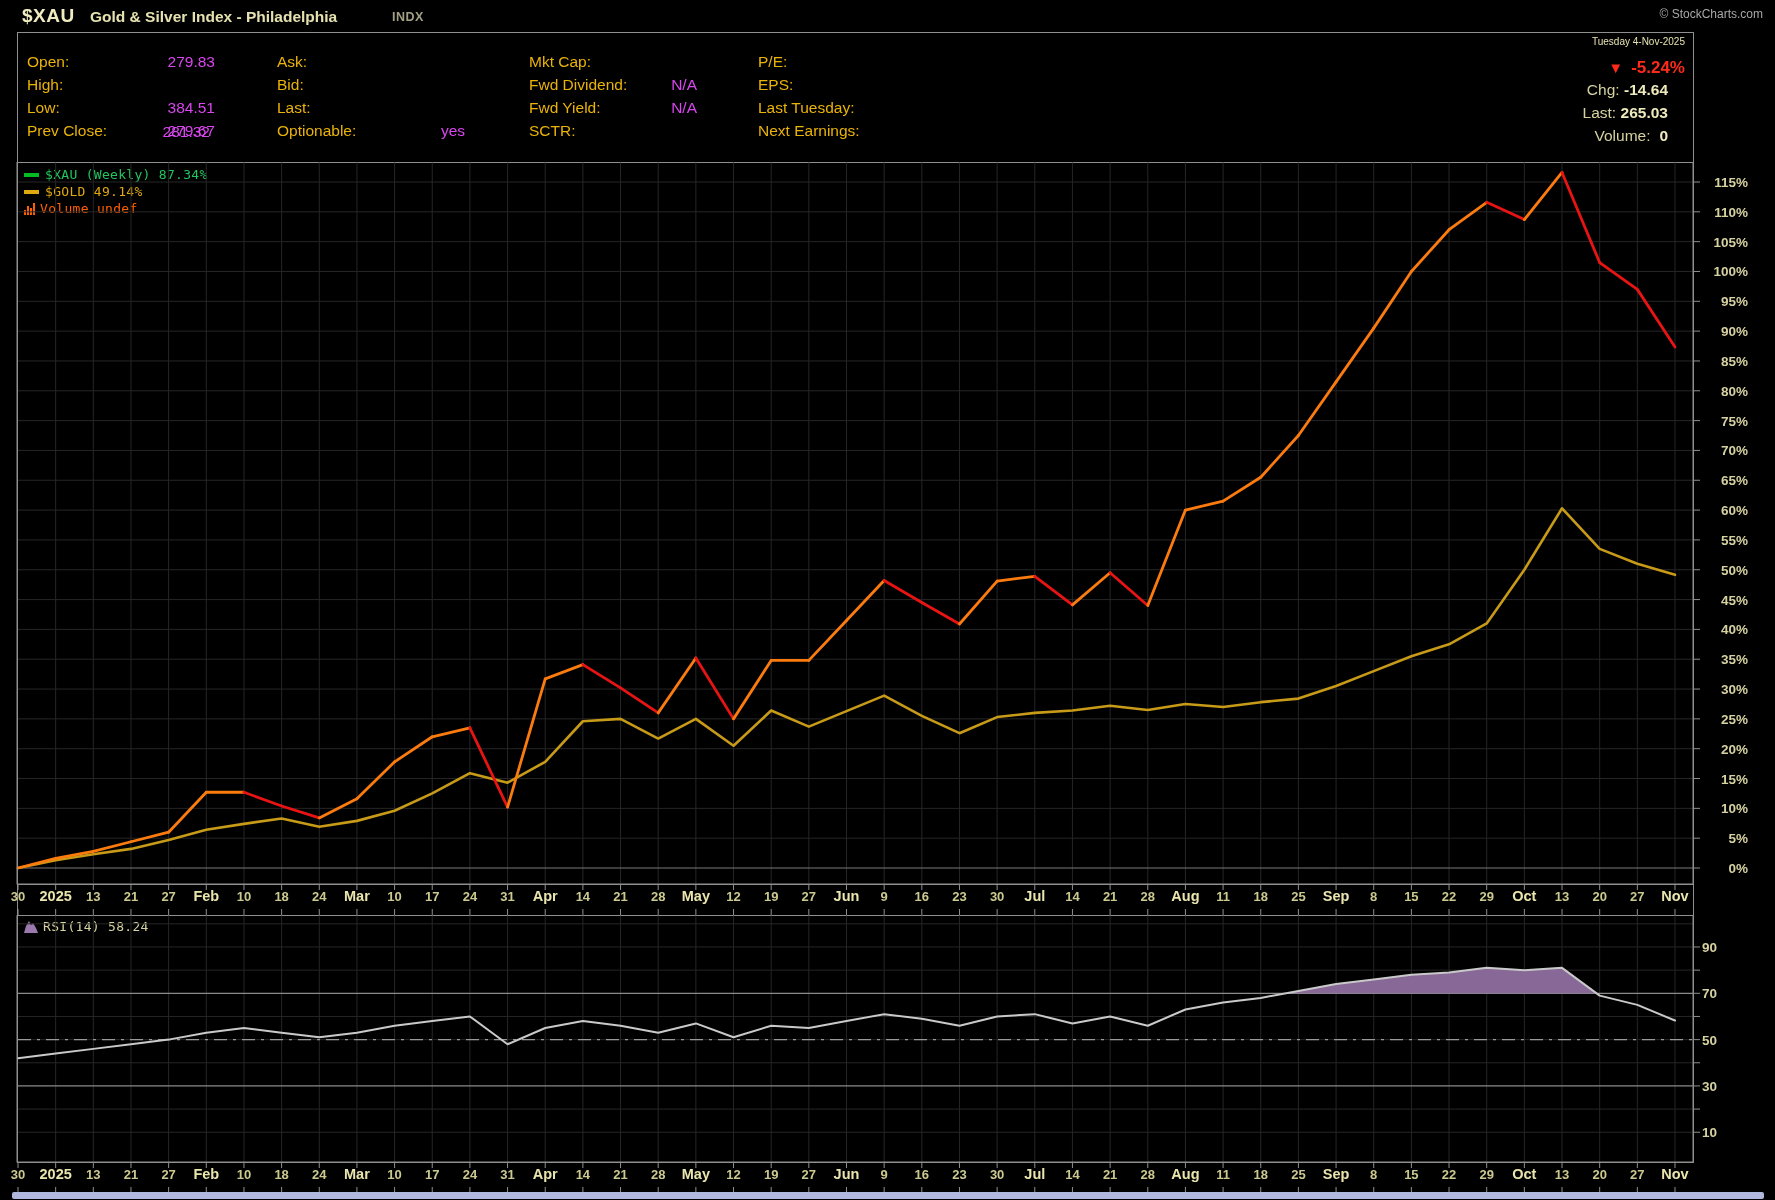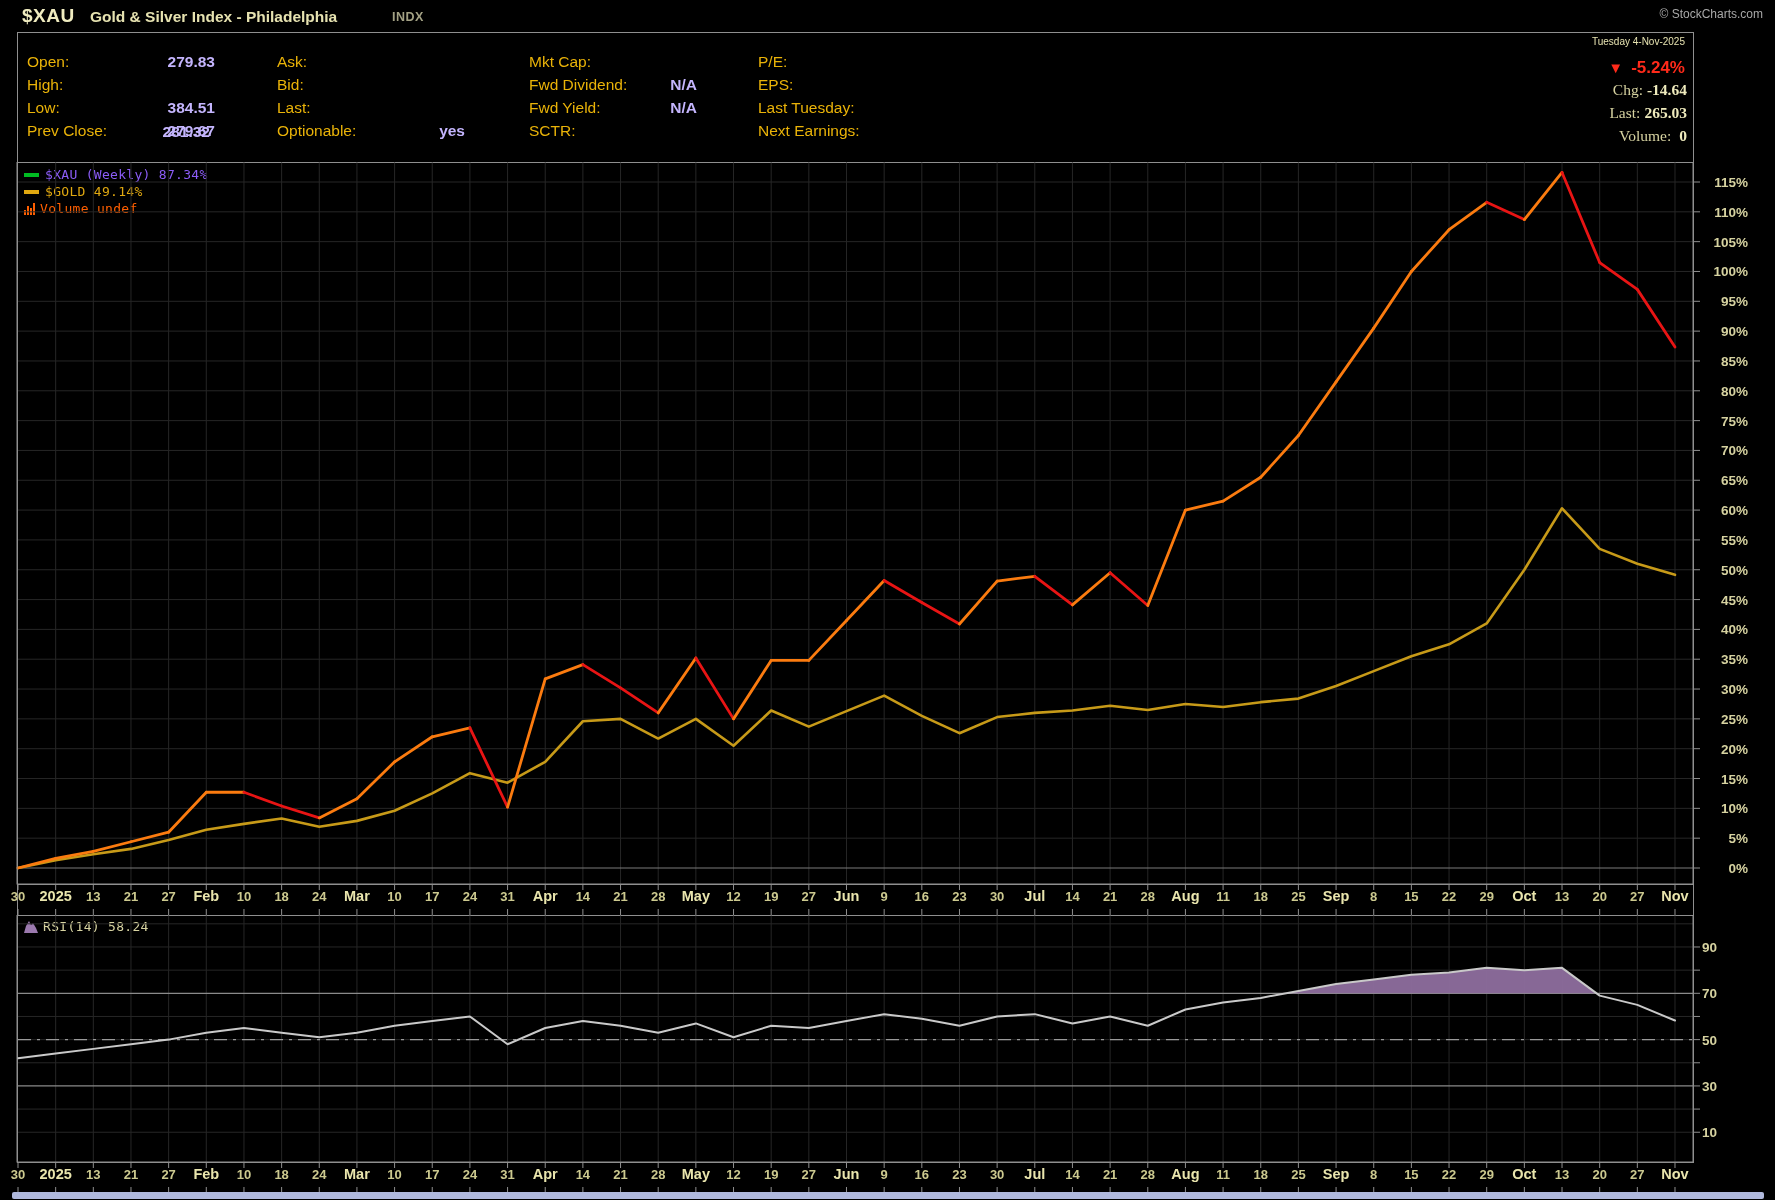--- a/index.html
+++ b/index.html
@@ -9,27 +9,27 @@
   .topbar{position:absolute;left:0;top:0;width:1775px;height:30px;text-decoration:underline;}
   .sym{position:absolute;left:22px;top:5px;font-size:19px;font-weight:bold;color:#f0ecc0;letter-spacing:0.5px;}
   .symname{position:absolute;left:90px;top:8px;font-size:15.5px;font-weight:bold;color:#e6e2b0;}
   .symexch{position:absolute;left:392px;top:10px;font-size:12.5px;font-weight:bold;color:#a3a184;letter-spacing:0.5px;}
   .copyright{position:absolute;right:12px;top:7px;font-size:12px;color:#a8a8a8;}
   
   .hline{position:absolute;left:17px;width:1677px;height:1px;background:#8f8f8f;}
   .vline{position:absolute;top:32px;width:1px;height:1131px;background:#8f8f8f;}
   
   .qlabel{position:absolute;font-size:15.5px;color:#eab308;white-space:nowrap;}
-  .qvalue{position:absolute;font-size:15.5px;font-weight:bold;color:#c4b5fd;white-space:nowrap;text-align:right;}
+  .qvalue{position:absolute;font-size:15.5px;font-weight:normal;color:#d946ef;white-space:nowrap;text-align:right;}
   .qdate{position:absolute;right:90px;top:36px;font-size:10px;color:#e6e2b0;white-space:nowrap;}
   .qpct{position:absolute;right:90px;top:58px;font-size:17px;font-weight:bold;color:#ff2a1a;white-space:nowrap;}
   .qpct .tri{font-size:15px;margin-right:8px;}
   .qrlabel{font-size:15.5px;color:#d6d2a0;}
   .qrvalue{font-size:15.5px;font-weight:bold;color:#eeeabc;}
-  .qrrow{position:absolute;right:88px;white-space:nowrap;text-align:center;font-family:Liberation Serif, serif;}
+  .qrrow{position:absolute;right:107px;white-space:nowrap;text-align:center;}
   
   .legend{position:absolute;left:24px;top:166px;}
   .legrow{display:flex;align-items:center;height:17px;font-family:"DejaVu Sans Mono",monospace;
           font-size:13px;letter-spacing:0.3px;white-space:nowrap;}
   .legswatch{display:inline-block;width:15px;height:4px;margin-right:6px;}
   .legbars{display:inline-flex;align-items:flex-end;gap:1px;height:12px;margin-right:5px;}
   .legbars span{display:inline-block;width:2px;}
   .rsilegend{position:absolute;left:24px;top:919px;display:flex;align-items:center;
              font-family:"DejaVu Sans Mono",monospace;font-size:13px;color:#d8d4a2;letter-spacing:0.3px;}
   .rsiicon{width:14px;height:13px;margin-right:5px;}
@@ -89,21 +89,21 @@
 
   <div class="qdate">Tuesday 4-Nov-2025</div>
   <div class="qpct"><span class="tri">▼</span><span>-5.24%</span></div>
   <div class="qrrow" style="top:81px"><span class="qrlabel">Chg:</span>&nbsp;<span class="qrvalue">-14.64</span></div>
   <div class="qrrow" style="top:104px"><span class="qrlabel">Last:</span>&nbsp;<span class="qrvalue">265.03</span></div>
   <div class="qrrow" style="top:127px"><span class="qrlabel">Volume:</span>&nbsp;&nbsp;<span class="qrvalue">0</span></div>
 
   <div class="legend">
     <div class="legrow">
       <span class="legswatch" id="sw0" style="background: rgb(0, 187, 34);"></span>
-      <span id="lg0" style="color: #8b5cf6;">$XAU (Weekly) 87.34%</span>
+      <span id="lg0" style="color: #22c55e;">$XAU (Weekly) 87.34%</span>
     </div>
     <div class="legrow">
       <span class="legswatch" id="sw1" style="background: rgb(224, 168, 16);"></span>
       <span id="lg1" style="color: rgb(224, 168, 16);">$GOLD 49.14%</span>
     </div>
     <div class="legrow">
       <span class="legbars" id="sw2">
           <span style="height: 5px; background: rgb(255, 95, 0);"></span>
           <span style="height: 9px; background: rgb(255, 95, 0);"></span>
           <span style="height: 7px; background: rgb(255, 95, 0);"></span>

